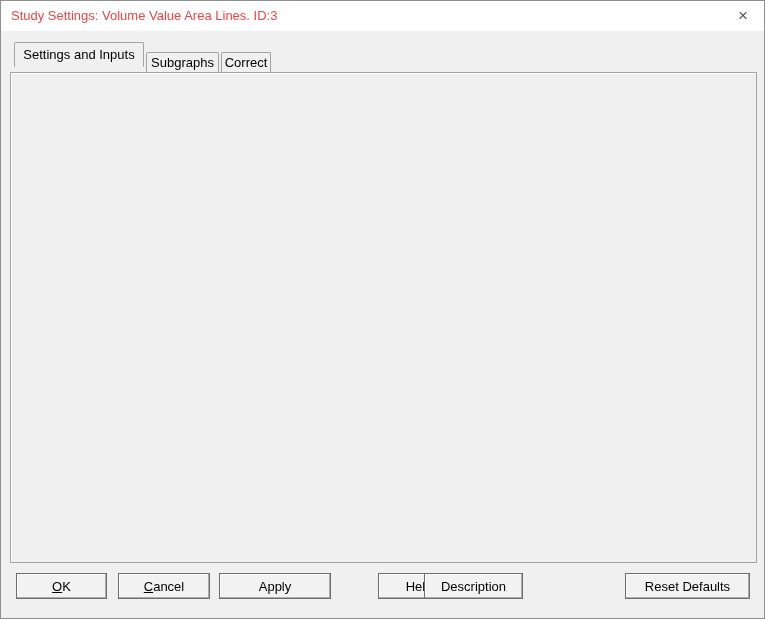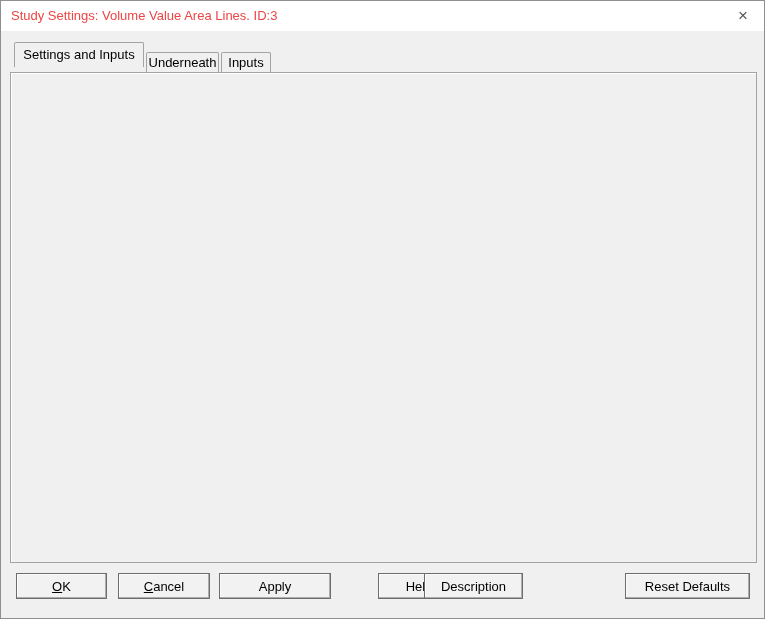--- a/index.html
+++ b/index.html
@@ -64,22 +64,22 @@
 <div class="dialog">
 
   <div class="titlebar">
     <div class="title">Study Settings: Volume Value Area Lines. ID:3</div>
     <div class="close">×</div>
   </div>
 
   <div class="page"></div>
 
   <div class="tab active">Settings and Inputs</div>
-  <div class="tab t2">Underneath</div>
-  <div class="tab t3">Inputs</div>
+  <div class="tab t2">Subgraphs</div>
+  <div class="tab t3">Correct</div>
 
   <div class="lbl" style="left:25px;top:108px;">Standard Precedence</div>
 
   <div class="lbl" style="left:24px;top:131px;">Based On:</div>
   <div class="combo" style="left:21px;top:151px;width:224px;height:22px;">
     <span class="val">&lt;Main Price Graph&gt;</span>
     <span class="drop">
         <span class="arrow"></span>
       </span>
   </div>

